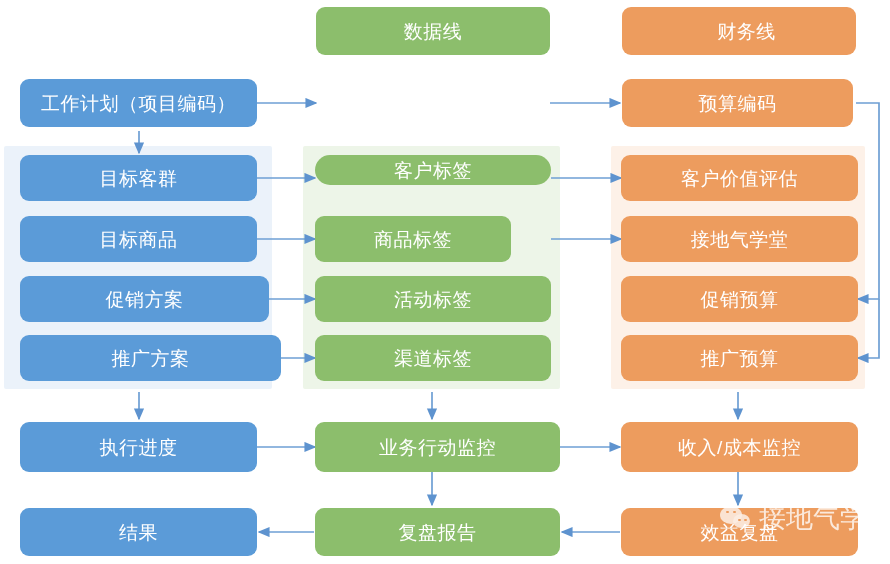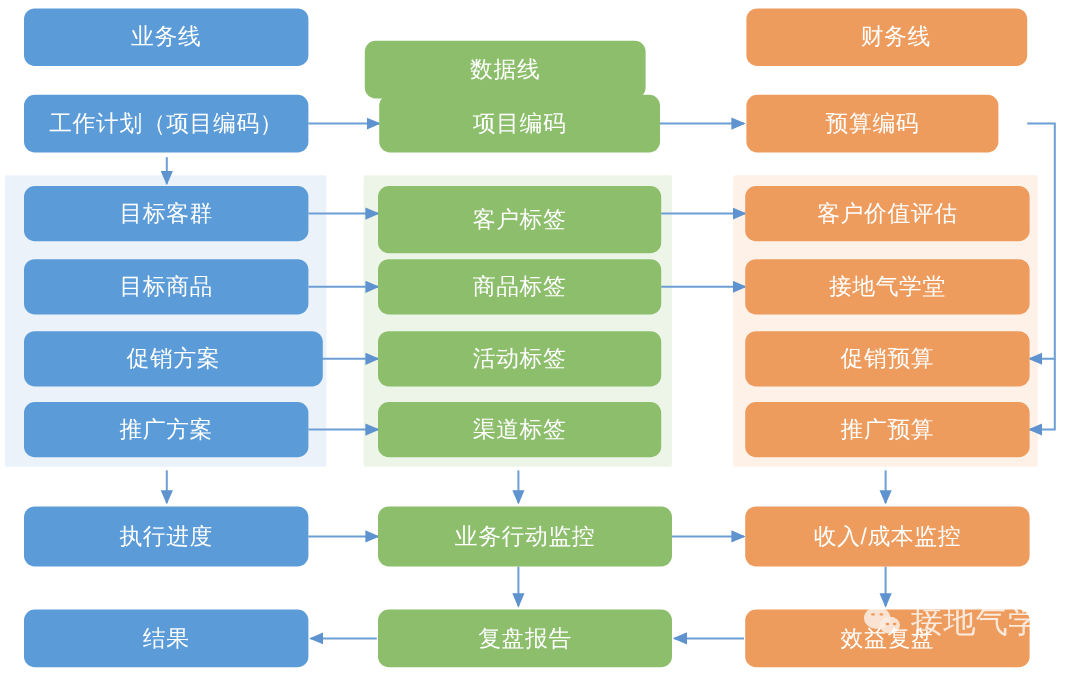--- a/index.html
+++ b/index.html
@@ -110,35 +110,33 @@
       <path d="M314,532 L259,532"></path>
 
       <path d="M620,532 L562,532"></path>
 
       <path d="M856,103 L879,103 L879,299 L858,299"></path>
 
       <path d="M879,299 L879,358 L858,358"></path>
     </g>
   </svg>
 
-  <div class="node blue" style="left:20px;top:7px;width:237px;height:48px;">业务线</div>
-  <div class="node green" style="left:304px;top:7px;width:234px;height:48px;margin-top:27px;">数据线</div>
+  <div class="node green" style="left:316px;top:7px;width:234px;height:48px;">数据线</div>
   <div class="node orange" style="left:622px;top:7px;width:234px;height:48px;padding-left:15px;">财务线</div>
 
   <div class="node blue wide-text" style="left:20px;top:79px;width:237px;height:48px;">工作计划（项目编码）</div>
-  <div class="node green" style="left:316px;top:79px;width:234px;height:48px;">项目编码</div>
-  <div class="node orange" style="left:622px;top:79px;width:210px;height:48px;">预算编码</div>
+  <div class="node orange" style="left:622px;top:79px;width:231px;height:48px;">预算编码</div>
 
   <div class="node blue" style="left:20px;top:155px;width:237px;height:46px;">目标客群</div>
   <div class="node blue" style="left:20px;top:216px;width:237px;height:46px;">目标商品</div>
   <div class="node blue" style="left:20px;top:276px;width:249px;height:46px;">促销方案</div>
-  <div class="node blue" style="left:20px;top:335px;width:237px;height:46px;">推广方案</div>
+  <div class="node blue" style="left:20px;top:335px;width:261px;height:46px;">推广方案</div>
 
-  <div class="node green" style="left:315px;top:155px;width:236px;height:56px;">客户标签</div>
-  <div class="node green" style="left:315px;top:216px;width:236px;height:46px;">商品标签</div>
+  <div class="node green" style="left:315px;top:155px;width:236px;height:30px;border-radius:17px;">客户标签</div>
+  <div class="node green" style="left:315px;top:216px;width:196px;height:46px;">商品标签</div>
   <div class="node green" style="left:315px;top:276px;width:236px;height:46px;">活动标签</div>
   <div class="node green" style="left:315px;top:335px;width:236px;height:46px;">渠道标签</div>
 
   <div class="node orange" style="left:621px;top:155px;width:237px;height:46px;text-align:center;">客户价值评估</div>
   <div class="node orange" style="left:621px;top:216px;width:237px;height:46px;">接地气学堂</div>
   <div class="node orange" style="left:621px;top:276px;width:237px;height:46px;">促销预算</div>
   <div class="node orange" style="left:621px;top:335px;width:237px;height:46px;">推广预算</div>
 
   <div class="node blue" style="left:20px;top:422px;width:237px;height:50px;">执行进度</div>
   <div class="node orange" style="left:621px;top:422px;width:237px;height:50px;">收入/成本监控</div>

